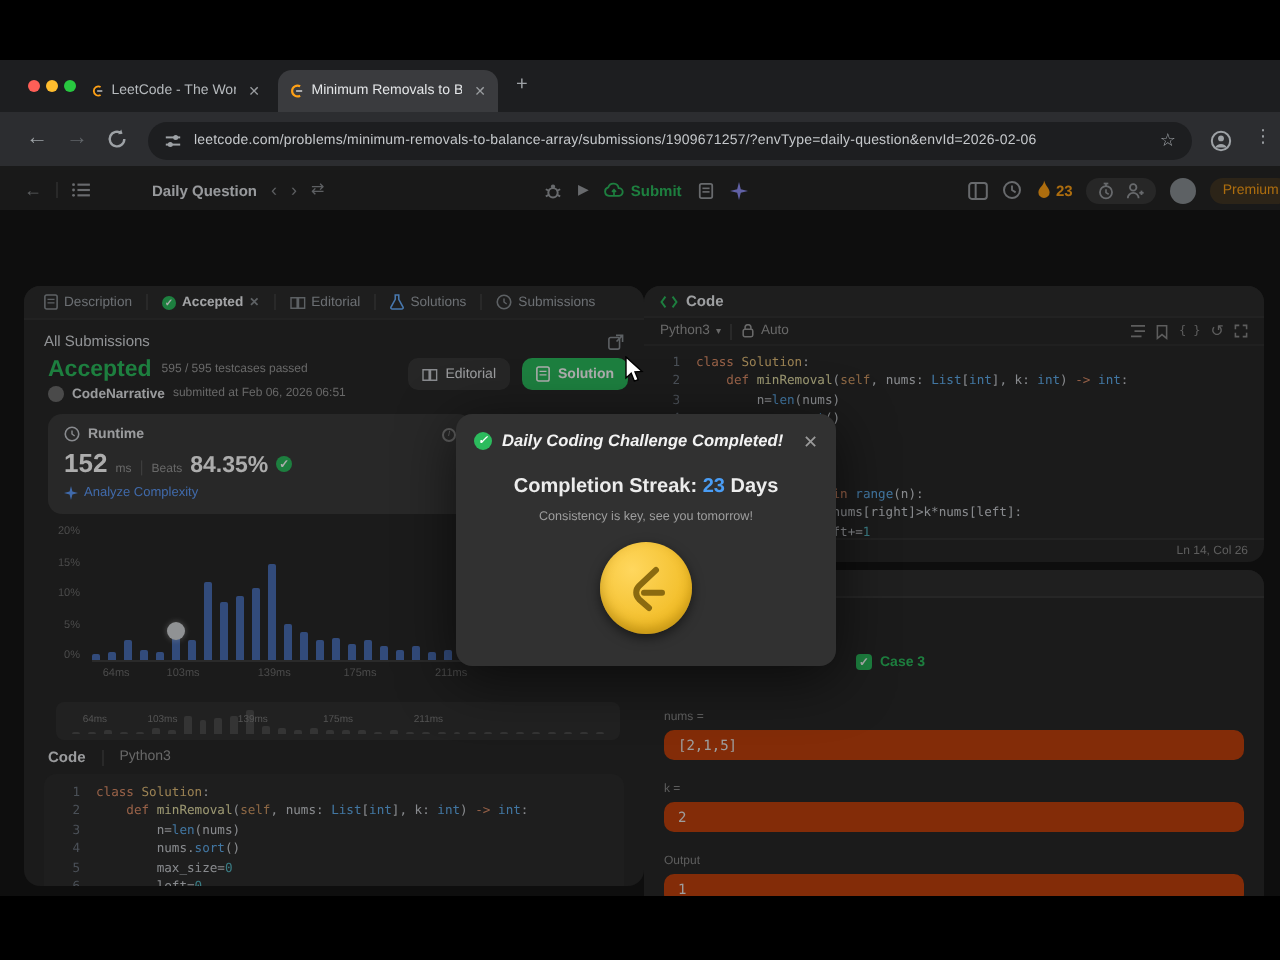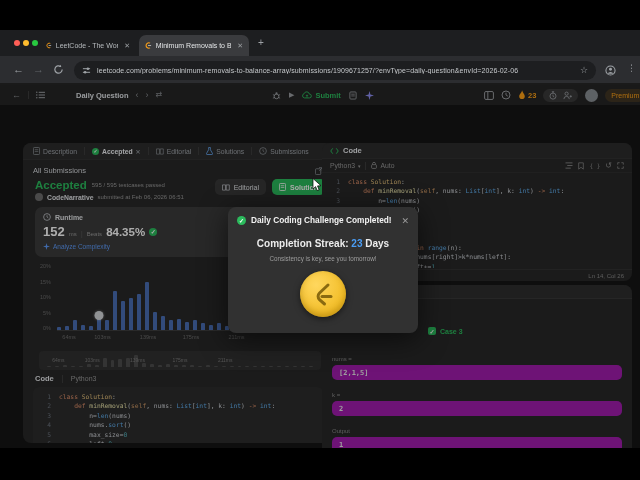--- a/index.html
+++ b/index.html
@@ -29,21 +29,21 @@
   .lcnav-text{font-size:7.5px;color:#dfe2e6;font-weight:bold;padding-left:24px;}
   .chev{color:#8a8d91;font-size:9px;line-height:1;}
   .icon-grey{color:#9a9da1;}
   .pillgroup{background:#3a3a3a;border-radius:8px;height:13px;display:flex;align-items:center;gap:6px;padding:0 6px;}
   .premium{background:rgba(255,161,22,.13);color:#ffa116;font-size:7px;border-radius:7px;height:13px;display:flex;align-items:center;padding:0 6px;}
   .streak-num{color:#ffa116;font-size:7.5px;font-weight:bold;}
   .submit-label{color:#2cbb5d;font-size:7.5px;font-weight:bold;}
 
   
   .card{position:absolute;background:#282828;border-radius:8px;overflow:hidden;margin-top:36px;}
-  #leftcard{left:23px;top:22px;width:310px;height:300px;}
+  #leftcard{left:12px;top:22px;width:310px;height:300px;}
   #lefttabs{height:17px;display:flex;align-items:center;padding:0 8px;gap:5px;border-bottom:1px solid #333;background:#2d2d2d;}
   .ltab{display:flex;align-items:center;gap:3px;font-size:6.8px;color:#9fa4aa;padding:0 2px;white-space:nowrap;}
   .ltab.sel{color:#f0f2f5;font-weight:bold;}
   .vsep{width:1px;height:8px;background:#3d3d3d;}
   .checkcircle{display:inline-flex;align-items:center;justify-content:center;border-radius:50%;background:#2cbb5d;color:#fff;font-weight:bold;}
   .panel-title{font-size:7.5px;color:#d5d8dc;}
   .badge-btn{display:flex;align-items:center;gap:4px;font-size:7px;border-radius:5px;height:16px;padding:0 7px;}
   #runtimecard{position:absolute;left:12px;top:64px;width:212px;height:50px;background:#3b3b3b;border-radius:7px;padding:6px 8px;}
   .metric-label{font-size:7px;color:#e3e5e8;font-weight:bold;}
   .metric-sub{font-size:6px;color:#9a9a9a;}
@@ -82,21 +82,21 @@
   
   #rtopcard{left:322px;top:22px;width:310px;height:138px;}
   #rtop-hdr{height:16px;display:flex;align-items:center;gap:4px;padding:0 8px;border-bottom:1px solid #333;background:#2d2d2d;}
   #rtop-toolbar{height:14px;display:flex;align-items:center;gap:5px;padding:0 8px;border-bottom:1px solid #303030;font-size:6.8px;color:#9a9a9a;}
   #editorcode{position:absolute;left:4px;top:34px;right:4px;bottom:13px;overflow:hidden;}
   #rtop-status{position:absolute;left:0;right:0;bottom:0;height:12px;border-top:1px solid #333;display:flex;align-items:center;justify-content:flex-end;padding:0 8px;font-size:6px;color:#8a8a8a;}
   #rbotcard{left:322px;top:164px;width:310px;height:198px;}
   #rbot-hdr{height:14px;background:#2e2e2e;border-bottom:1px solid #383838;}
   .caselbl{color:#2cbb5d;font-size:7px;font-weight:bold;}
   .tc-label{font-size:6px;color:#8a8a8a;margin:12px 0 3px;}
-  .tc-box{height:15px;background:#a21caf;border-radius:5px;font-family:"DejaVu Sans Mono",monospace;font-size:7px;color:#e8e8e8;display:flex;align-items:center;padding:0 7px;font-weight:bold;}
+  .tc-box{height:15px;background:#c2410c;border-radius:5px;font-family:"DejaVu Sans Mono",monospace;font-size:7px;color:#e8e8e8;display:flex;align-items:center;padding:0 7px;}
   #tcfields{position:absolute;left:10px;right:10px;top:71px;}
 
   
   #backdrop{position:absolute;inset:0;background:rgba(0,0,0,.32);z-index:30;}
   #modal{position:absolute;left:228px;top:122px;width:190px;height:126px;background:#313131;border-radius:8px;z-index:40;box-shadow:0 6px 28px rgba(0,0,0,.6);}
   #modal-title{font-size:8.3px;font-weight:bold;color:#f2f2f2;}
   #modal-close{position:absolute;right:9px;top:9px;color:#9a9a9a;font-size:9px;}
   #streakline{position:absolute;left:0;right:0;top:31px;text-align:center;font-size:10px;font-weight:bold;color:#ececec;}
   .streak-days{color:#4a9df5;}
   #modal-sub{position:absolute;left:0;right:0;top:48px;text-align:center;font-size:6.3px;color:#9e9e9e;}
@@ -544,21 +544,21 @@
             <div class="tc-label">Output</div>
             <div class="tc-box">1</div>
             <div class="tc-label">Expected</div>
             <div class="tc-box"></div>
           </div>
       </div>
 
       <div id="backdrop"></div>
 
       <div id="modal">
-        <div class="flex" style="padding:8px 9px 0 9px;gap:5px;">
+        <div class="flex" style="padding:8px 9px 0 9px;gap:5px;font-style:italic;">
           <span class="checkcircle" style="width:9px;height:9px;font-size:6px;flex:none;">✓</span>
           <span id="modal-title">Daily Coding Challenge Completed!</span>
         </div>
         <span id="modal-close">✕</span>
         <div id="streakline">
           <span>Completion Streak:</span>
           <span class="streak-days">23</span>
           <span>Days</span>
         </div>
         <div id="modal-sub">Consistency is key, see you tomorrow!</div>

